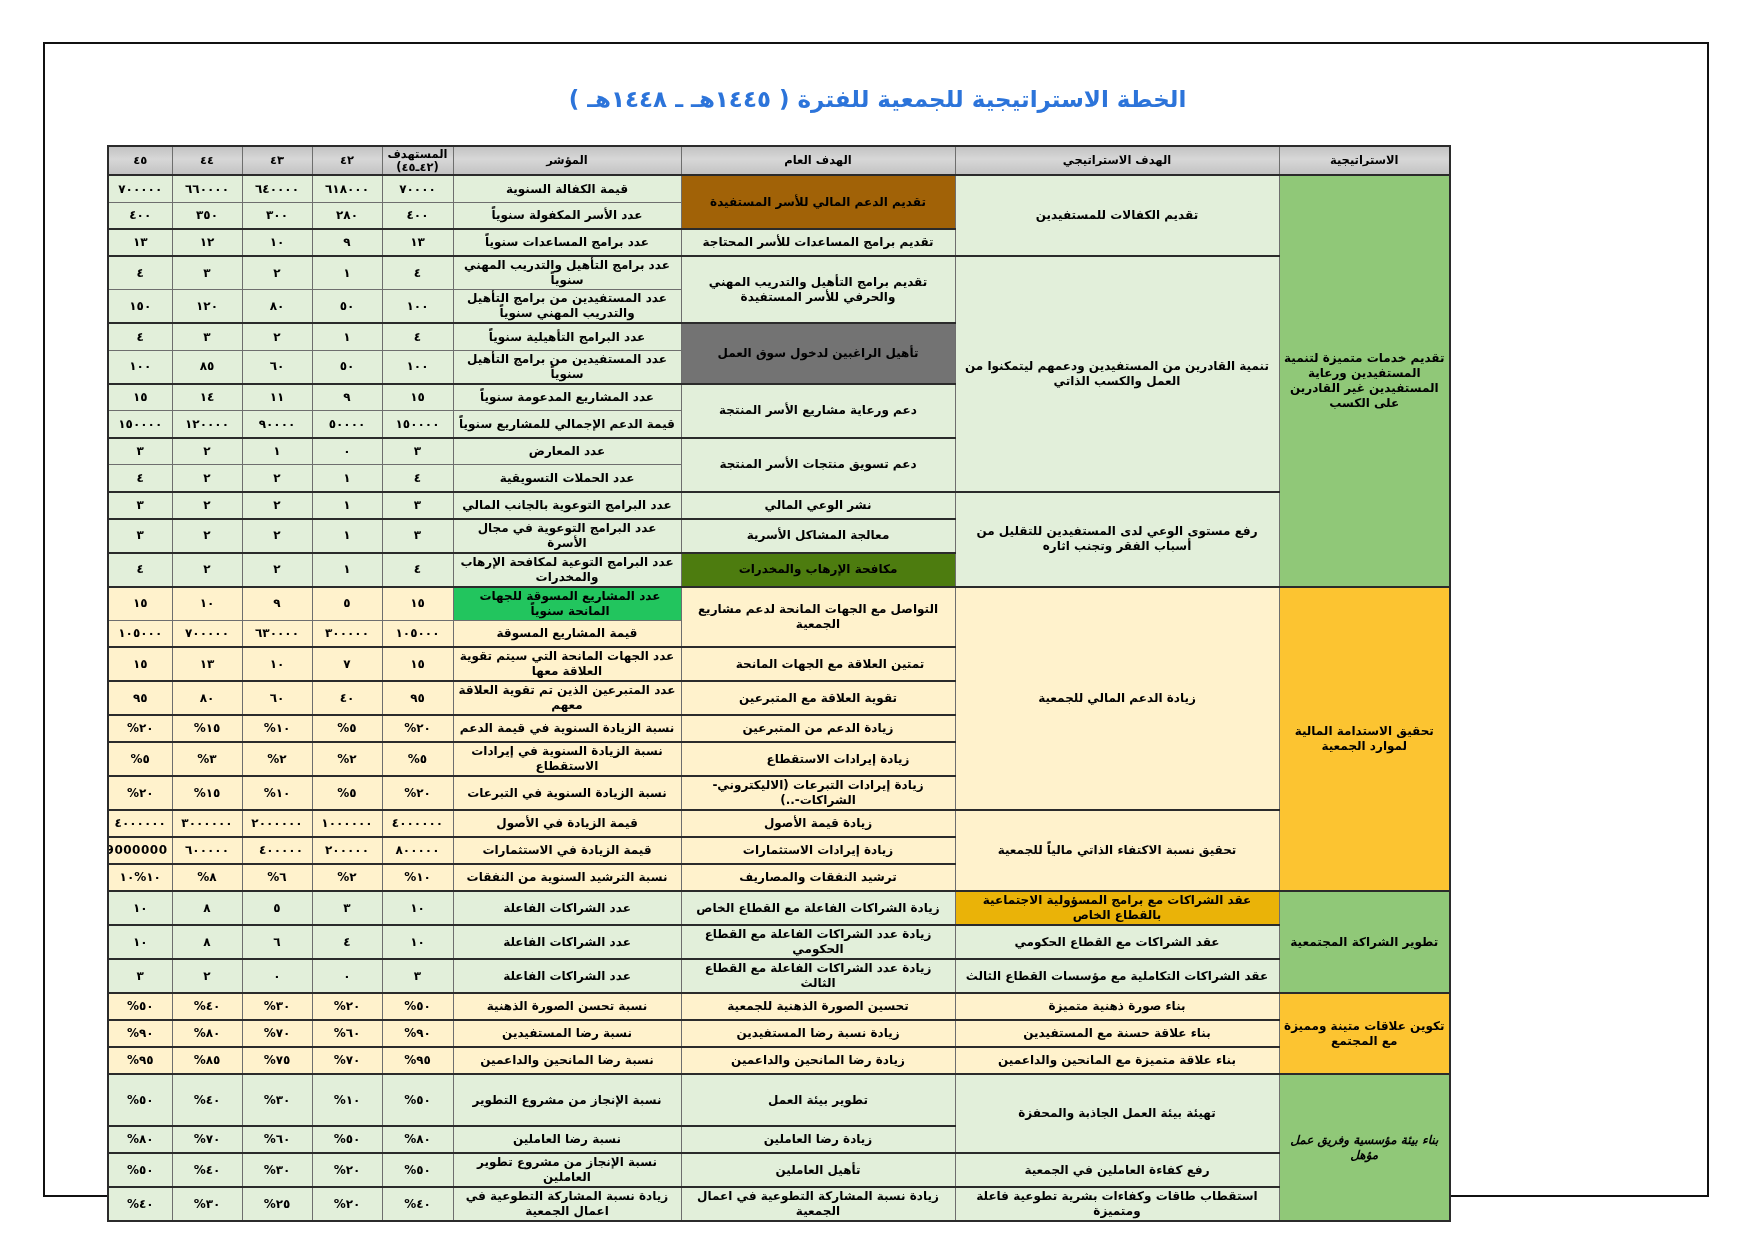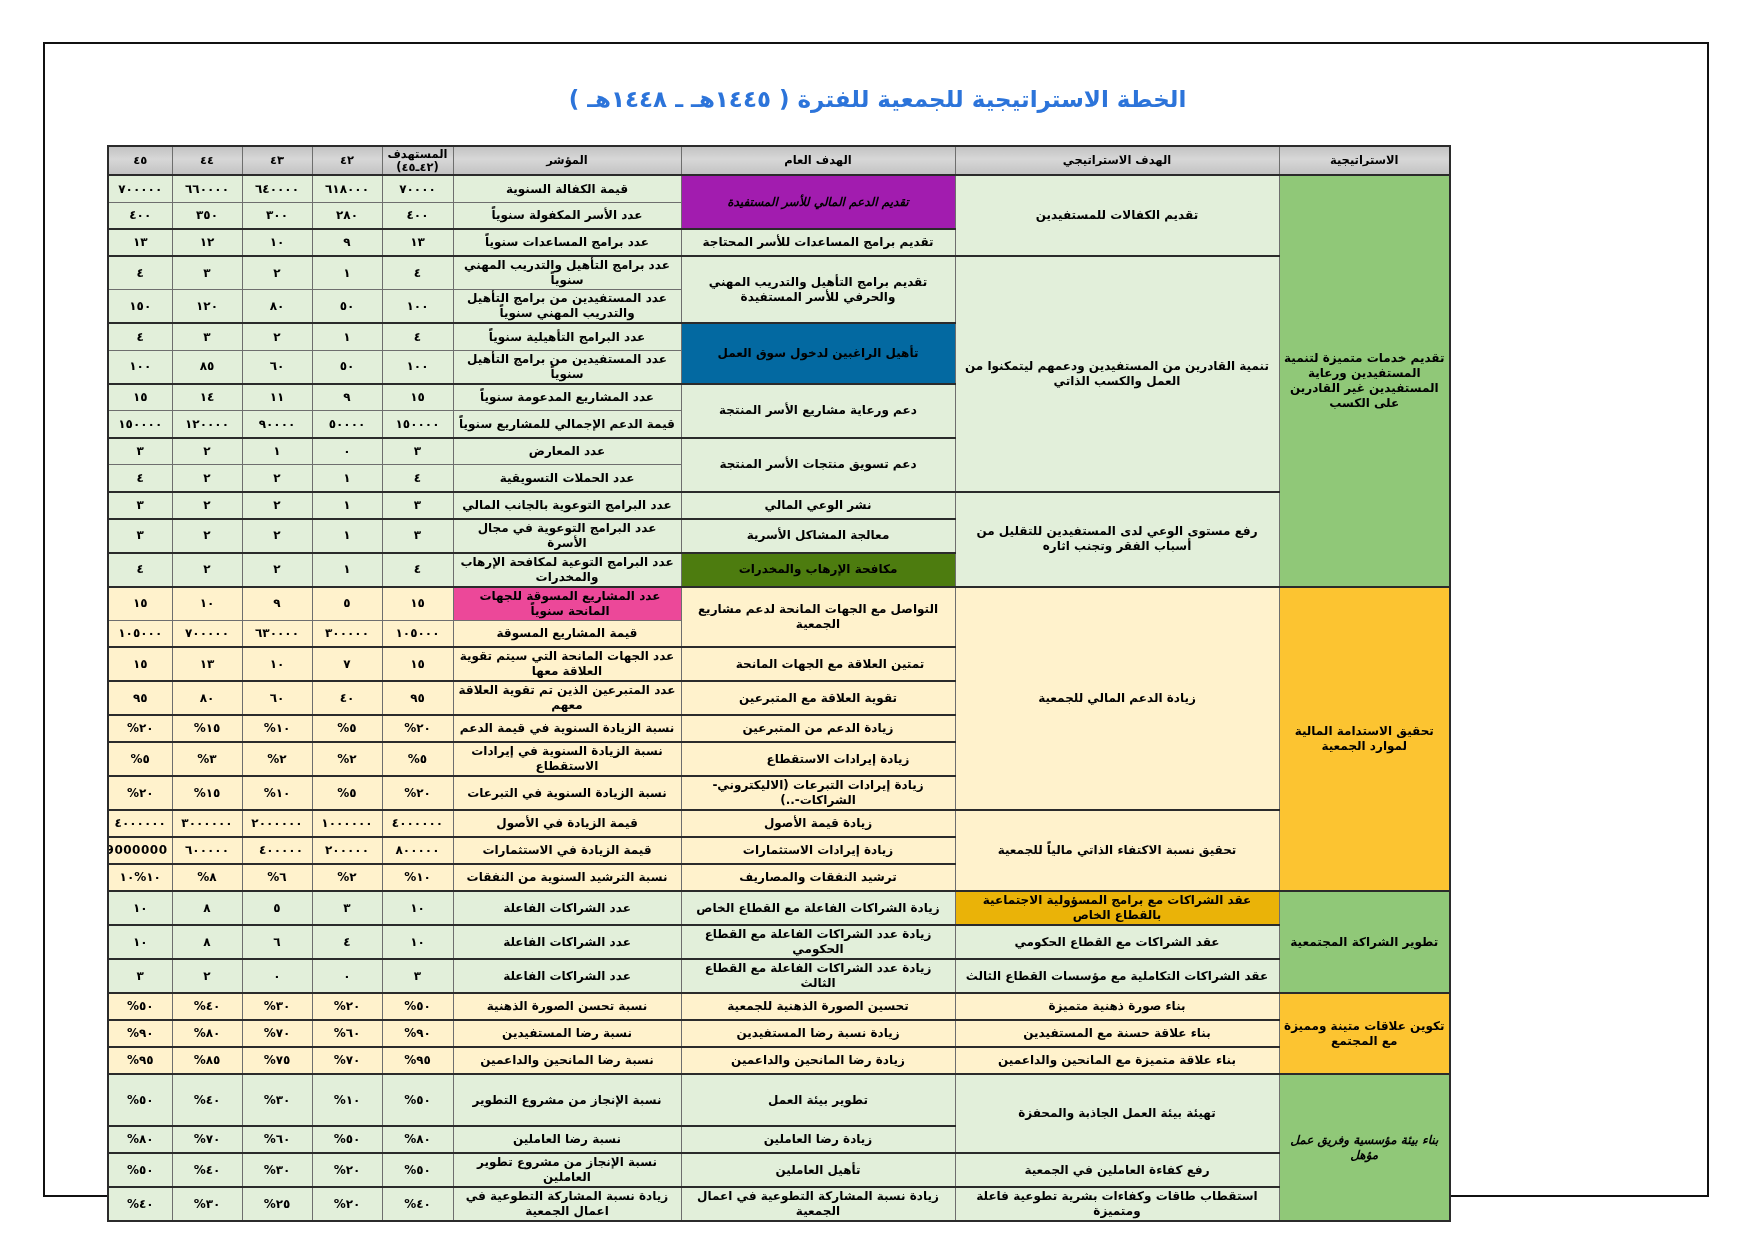--- a/index.html
+++ b/index.html
@@ -74,21 +74,21 @@
         <th>٤٢</th>
         <th>٤٣</th>
         <th>٤٤</th>
         <th>٤٥</th>
       </tr>
     </thead>
   <tbody>
       <tr class="group-start">
         <td class="strategy" rowspan="14" style="background: rgb(144, 200, 120);">تقديم خدمات متميزة لتنمية المستفيدين ورعاية المستفيدين غير القادرين على الكسب</td>
         <td class="strategic" rowspan="3" style="background: rgb(226, 239, 218);">تقديم الكفالات للمستفيدين</td>
-        <td class="general" rowspan="2" style="background: #a21caf; font-style: italic;">تقديم الدعم المالي للأسر المستفيدة</td>
+        <td class="general" rowspan="2" style="background: #a16207;">تقديم الدعم المالي للأسر المستفيدة</td>
         <td class="indicator" style="background: rgb(226, 239, 218);">قيمة الكفالة السنوية</td>
         <td class="num" style="background: rgb(226, 239, 218);">٧٠٠٠٠</td>
         <td class="num" style="background: rgb(226, 239, 218);">٦١٨٠٠٠</td>
         <td class="num" style="background: rgb(226, 239, 218);">٦٤٠٠٠٠</td>
         <td class="num" style="background: rgb(226, 239, 218);">٦٦٠٠٠٠</td>
         <td class="num" style="background: rgb(226, 239, 218);">٧٠٠٠٠٠</td>
       </tr>
       <tr>
         <td class="indicator" style="background: rgb(226, 239, 218);">عدد الأسر المكفولة سنوياً</td>
         <td class="num" style="background: rgb(226, 239, 218);">٤٠٠</td>
@@ -118,21 +118,21 @@
       </tr>
       <tr>
         <td class="indicator" style="background: rgb(226, 239, 218);">عدد المستفيدين من برامج التأهيل والتدريب المهني سنوياً</td>
         <td class="num" style="background: rgb(226, 239, 218);">١٠٠</td>
         <td class="num" style="background: rgb(226, 239, 218);">٥٠</td>
         <td class="num" style="background: rgb(226, 239, 218);">٨٠</td>
         <td class="num" style="background: rgb(226, 239, 218);">١٢٠</td>
         <td class="num" style="background: rgb(226, 239, 218);">١٥٠</td>
       </tr>
       <tr class="group-start">
-        <td class="general" rowspan="2" style="background: #0369a1; margin-left: 12px;">تأهيل الراغبين لدخول سوق العمل</td>
+        <td class="general" rowspan="2" style="background: #737373; margin-left: 12px;">تأهيل الراغبين لدخول سوق العمل</td>
         <td class="indicator" style="background: rgb(226, 239, 218);">عدد البرامج التأهيلية سنوياً</td>
         <td class="num" style="background: rgb(226, 239, 218);">٤</td>
         <td class="num" style="background: rgb(226, 239, 218);">١</td>
         <td class="num" style="background: rgb(226, 239, 218);">٢</td>
         <td class="num" style="background: rgb(226, 239, 218);">٣</td>
         <td class="num" style="background: rgb(226, 239, 218);">٤</td>
       </tr>
       <tr>
         <td class="indicator" style="background: rgb(226, 239, 218);">عدد المستفيدين من برامج التأهيل سنوياً</td>
         <td class="num" style="background: rgb(226, 239, 218);">١٠٠</td>
@@ -200,21 +200,21 @@
         <td class="num" style="background: rgb(226, 239, 218);">٤</td>
         <td class="num" style="background: rgb(226, 239, 218);">١</td>
         <td class="num" style="background: rgb(226, 239, 218);">٢</td>
         <td class="num" style="background: rgb(226, 239, 218);">٢</td>
         <td class="num" style="background: rgb(226, 239, 218);">٤</td>
       </tr>
       <tr class="group-start">
         <td class="strategy" rowspan="10" style="background: rgb(252, 196, 49);">تحقيق الاستدامة المالية لموارد الجمعية</td>
         <td class="strategic" rowspan="7" style="background: rgb(255, 242, 204);">زيادة الدعم المالي للجمعية</td>
         <td class="general" rowspan="2" style="background: rgb(255, 242, 204);">التواصل مع الجهات المانحة لدعم مشاريع الجمعية</td>
-        <td class="indicator" style="background: #ec4899; padding-left: 10px;">عدد المشاريع المسوقة للجهات المانحة سنوياً</td>
+        <td class="indicator" style="background: #22c55e; padding-left: 10px;">عدد المشاريع المسوقة للجهات المانحة سنوياً</td>
         <td class="num" style="background: rgb(255, 242, 204);">١٥</td>
         <td class="num" style="background: rgb(255, 242, 204);">٥</td>
         <td class="num" style="background: rgb(255, 242, 204);">٩</td>
         <td class="num" style="background: rgb(255, 242, 204);">١٠</td>
         <td class="num" style="background: rgb(255, 242, 204);">١٥</td>
       </tr>
       <tr>
         <td class="indicator" style="background: rgb(255, 242, 204);">قيمة المشاريع المسوقة</td>
         <td class="num" style="background: rgb(255, 242, 204);">١٠٥٠٠٠</td>
         <td class="num" style="background: rgb(255, 242, 204);">٣٠٠٠٠٠</td>

